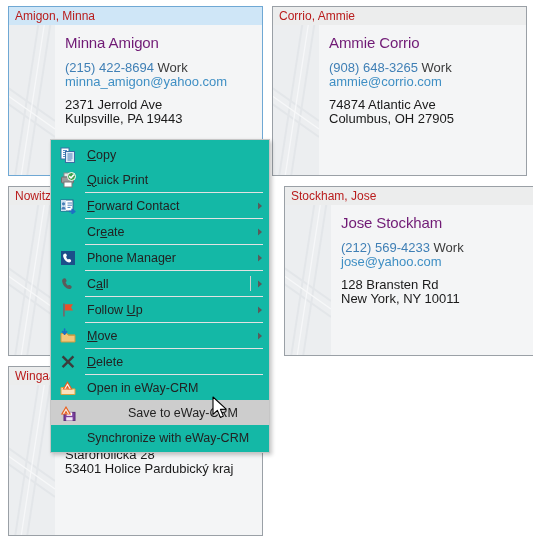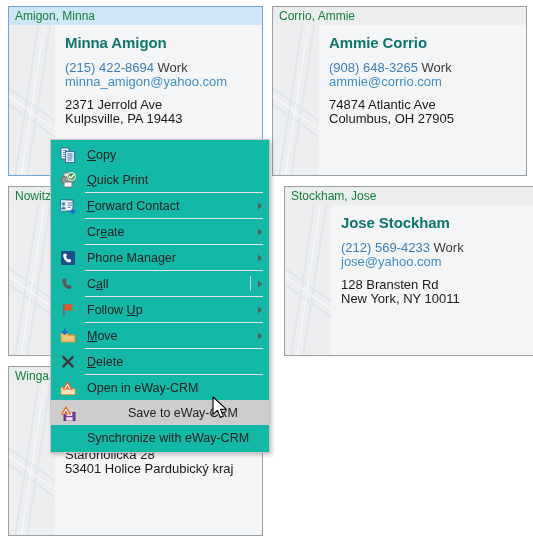--- a/index.html
+++ b/index.html
@@ -29,21 +29,21 @@
     position: absolute;
     background: #f2f2f2;
     border: 1px solid #9aa0a6;
     box-sizing: border-box;
   }
   .card-header {
     height: 29px;
     line-height: 18px;
     padding: 0 6px;
     font-size: 12px;
-    color: #15803d;
+    color: #b91c1c;
     background: #eceded;
     border-bottom: 1px solid #b6babd;
     box-sizing: border-box;
     white-space: nowrap;
     overflow: hidden;
     font-family: "Liberation Sans", sans-serif;
   }
   .card.selected {
     border-color: #6fa8d4;
   }
@@ -69,22 +69,22 @@
 
   .card-content {
     position: absolute;
     left: 46px; right: 0; top: 0; bottom: 0;
     background: #f4f5f6;
     padding: 8px 8px 0 10px;
     box-sizing: border-box;
   }
   .contact-name {
     font-size: 15px;
-    font-weight: bold;
-    color: #0f766e;
+    font-weight: normal;
+    color: #701a75;
     margin: 1px 0 10px 0;
     letter-spacing: -0.1px;
     white-space: nowrap;
   }
   .contact-line {
     font-size: 13px;
     line-height: 14px;
     color: #1a1a1a;
     white-space: nowrap;
   }

